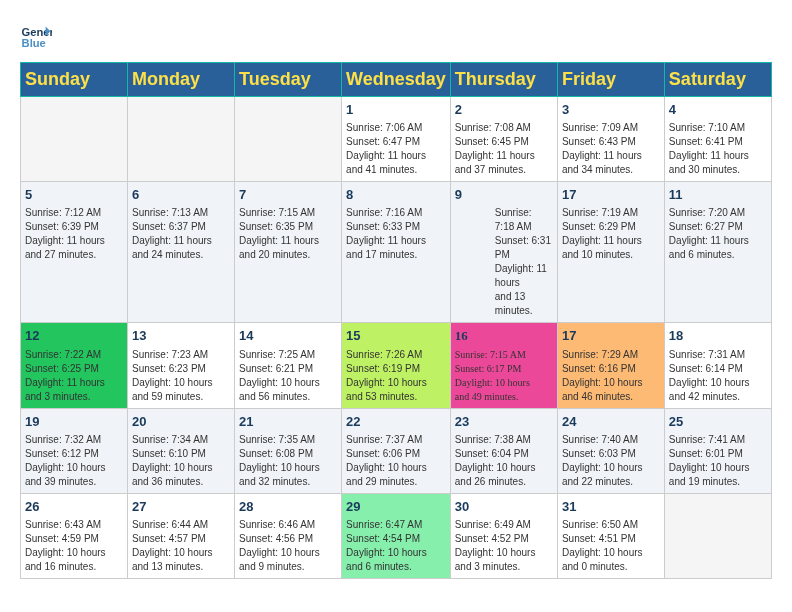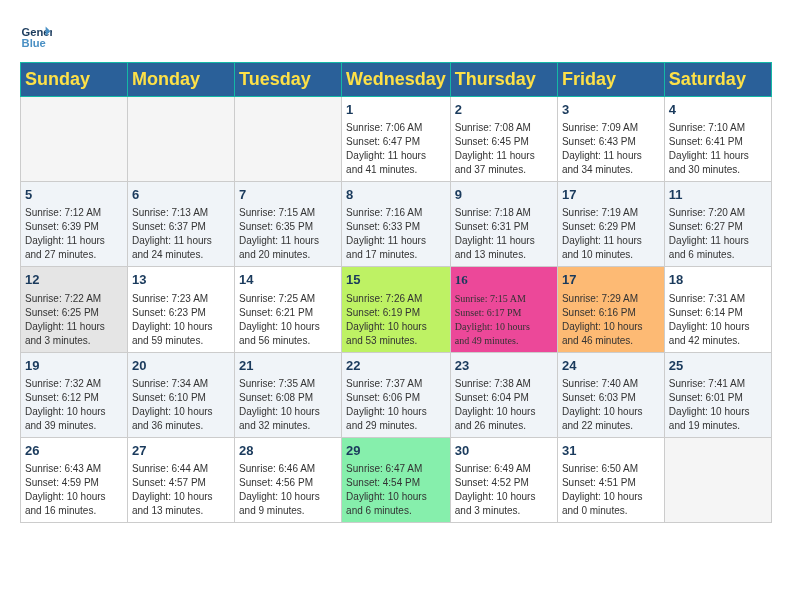--- a/index.html
+++ b/index.html
@@ -172,42 +172,42 @@
         </td>
         <td style="background: rgb(240, 244, 248);">
           <div class="day-number">8</div>
           <div class="day-info" style="white-space: pre-wrap;">Sunrise: 7:16 AM
 Sunset: 6:33 PM
 Daylight: 11 hours
 and 17 minutes.</div>
         </td>
         <td style="background: rgb(240, 244, 248);">
           <div class="day-number">9</div>
-          <div class="day-info" style="white-space: pre-wrap;">Sunrise: 7:18 AM
+          <div class="day-info" style="white-space: pre-wrap; margin-left: 40px;">Sunrise: 7:18 AM
 Sunset: 6:31 PM
 Daylight: 11 hours
 and 13 minutes.</div>
         </td>
         <td style="background: rgb(240, 244, 248);">
           <div class="day-number">17</div>
           <div class="day-info" style="white-space: pre-wrap;">Sunrise: 7:19 AM
 Sunset: 6:29 PM
 Daylight: 11 hours
 and 10 minutes.</div>
         </td>
         <td style="background: rgb(240, 244, 248);">
           <div class="day-number">11</div>
           <div class="day-info" style="white-space: pre-wrap;">Sunrise: 7:20 AM
 Sunset: 6:27 PM
 Daylight: 11 hours
 and 6 minutes.</div>
         </td>
       </tr>
       <tr>
-        <td style="background: #e5e5e5;">
+        <td style="background: #22c55e;">
           <div class="day-number">12</div>
           <div class="day-info" style="white-space: pre-wrap;">Sunrise: 7:22 AM
 Sunset: 6:25 PM
 Daylight: 11 hours
 and 3 minutes.</div>
         </td>
         <td style="background: rgb(255, 255, 255);">
           <div class="day-number">13</div>
           <div class="day-info" style="white-space: pre-wrap;">Sunrise: 7:23 AM
 Sunset: 6:23 PM

